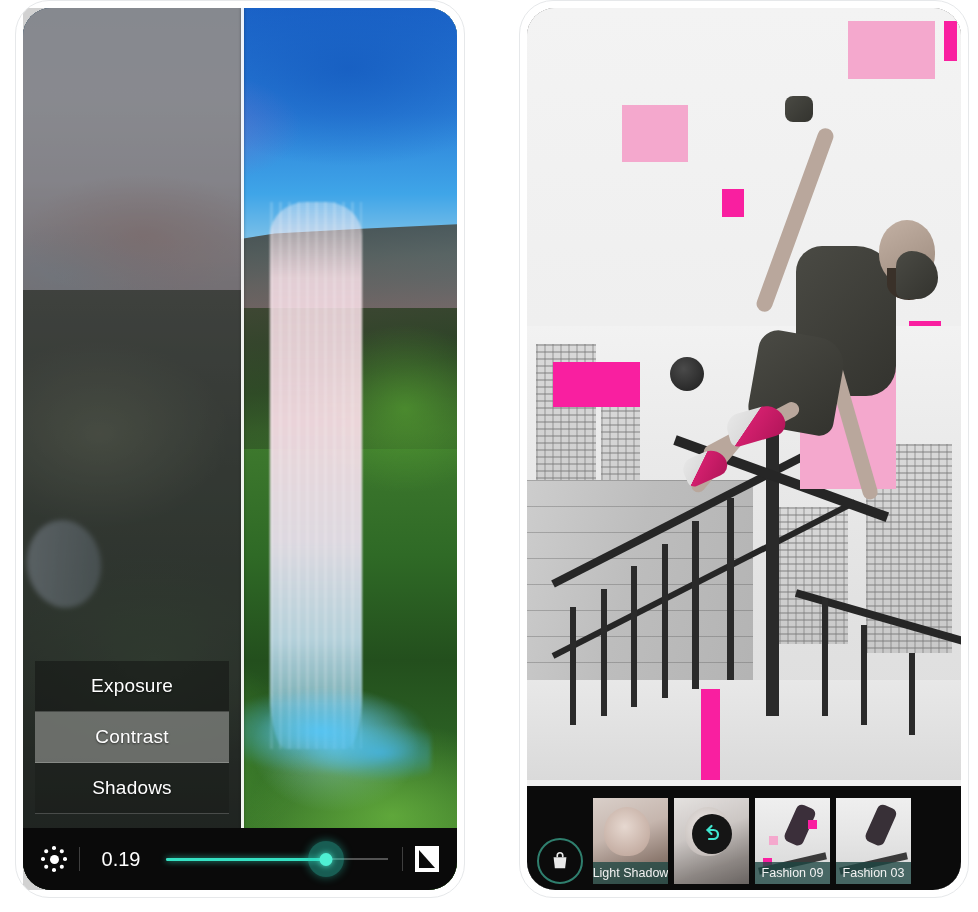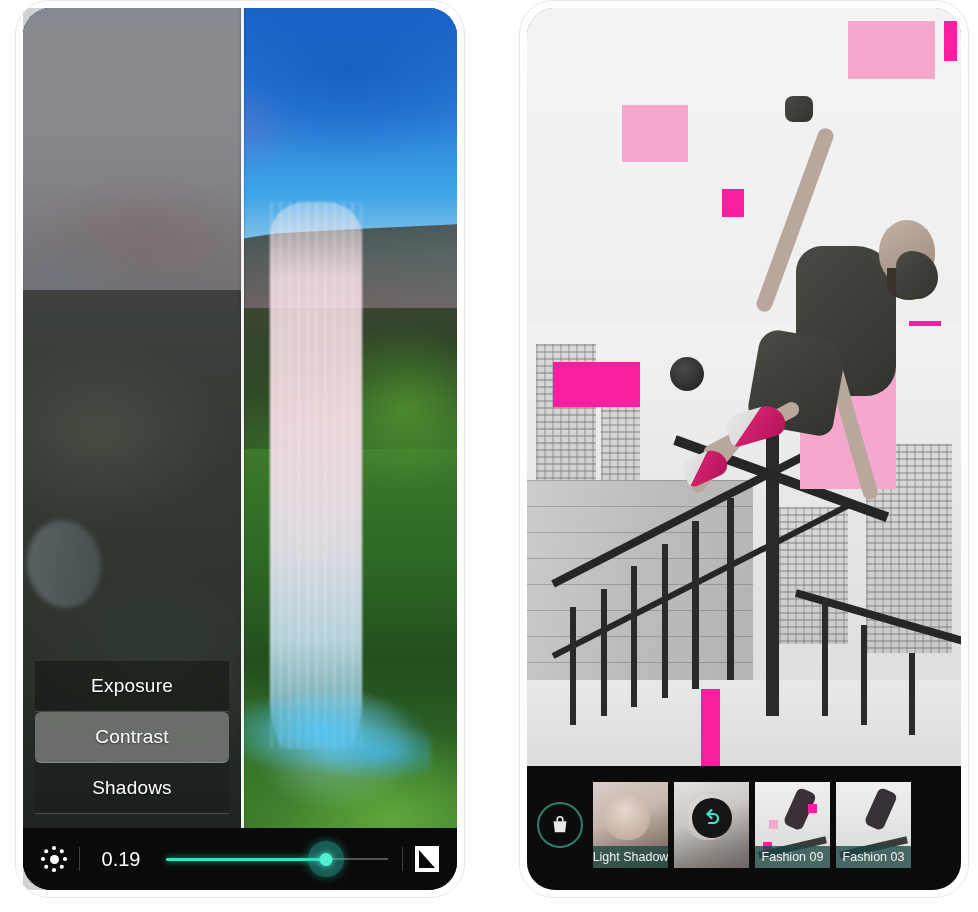--- a/index.html
+++ b/index.html
@@ -164,21 +164,21 @@
   .adj-item {
     height: 51px;
     display: flex; align-items: center; justify-content: center;
     color: #ffffff;
     font-size: 19px;
     letter-spacing: .2px;
     background: rgba(20,22,20,.56);
     border-bottom: 1px solid rgba(255,255,255,.2);
     text-shadow: 0 1px 2px rgba(0,0,0,.55);
   }
-  .adj-item.selected { background: rgba(125,128,124,.78); border-radius: 6px; }
+  .adj-item.selected { background: rgba(125,128,124,.78); }
   .adj-item.ghost { background: rgba(20,22,20,.30); }
 
   
   .bottom-bar {
     position: absolute; left: 0; right: 0; bottom: 0; height: 62px;
     background: #0a0a0a;
     display: flex; align-items: center;
     padding: 0 16px;
     gap: 10px;
   }
@@ -257,23 +257,23 @@
   
   .athlete { position: absolute; inset: 0; pointer-events: none; }
   .limb { position: absolute; background: #b9a79c; border-radius: 40px; }
   .cloth { position: absolute; background: linear-gradient(135deg,#4a4a44,#33332e); border-radius: 18px; }
   .shoe  { position: absolute; background: linear-gradient(140deg,#e8e8e8 0%,#dcdcdc 40%,#d21f6d 41%,#b01558 100%); border-radius: 30px 40px 26px 16px; }
   .head  { position: absolute; border-radius: 50% 50% 46% 46%; background: linear-gradient(150deg,#c3b1a4,#9c8a7d); }
   .beard { position: absolute; border-radius: 0 0 50% 50%; background: #3a3129; }
 
   
   .filter-strip {
-    position: absolute; left: 0; right: 0; bottom: 0; height: 124px;
+    position: absolute; left: 0; right: 0; bottom: 0; height: 104px;
     background: #0b0b0b;
-    display: flex; align-items: center;
+    display: flex; align-items: flex-end;
     padding: 0 6px 6px 10px; gap: 6px;
   }
   .store-btn {
     flex: 0 0 46px; width: 46px; height: 46px; border-radius: 50%;
     border: 2px solid #2f7f6e; display: flex; align-items: center; justify-content: center;
     margin-right: 4px;
   }
   .thumb-card {
     position: relative; flex: 0 0 75px; width: 75px; height: 86px;
     overflow: hidden; background: #2a2a2a;

